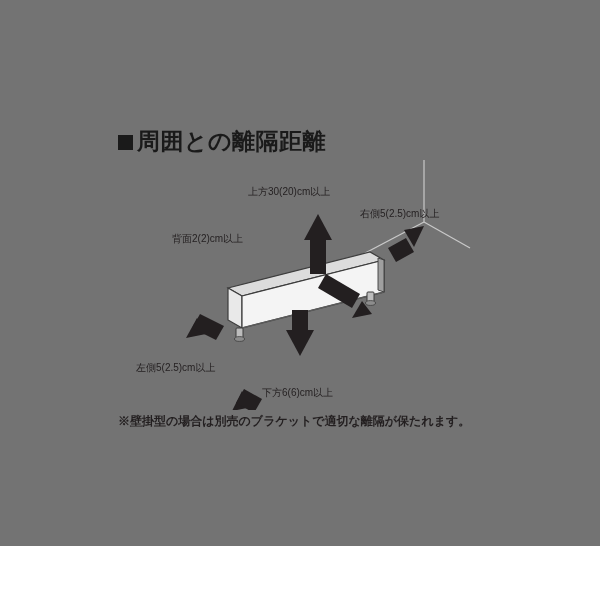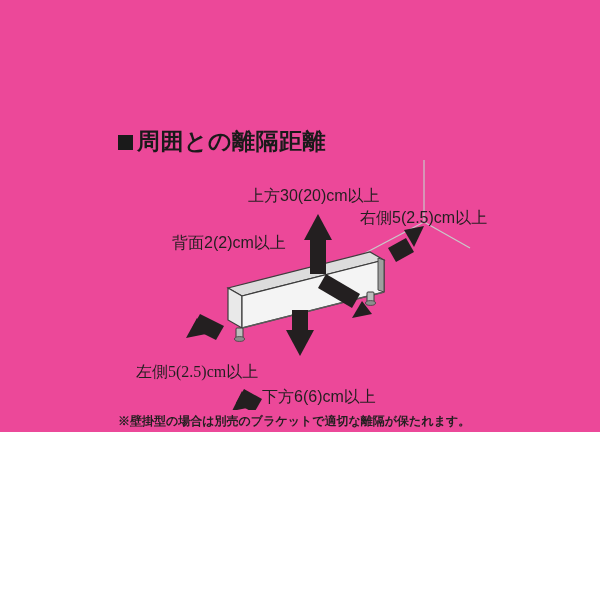--- a/index.html
+++ b/index.html
@@ -10,22 +10,22 @@
   body {
     width: 600px;
     height: 600px;
     font-family: "Liberation Sans", sans-serif;
     color: #231f20;
     overflow: hidden;
   }
   #page {
     position: relative;
     width: 600px;
-    height: 432px;
-    background: #ec4899;
+    height: 546px;
+    background: #737373;
   }
   
   #title {
     position: absolute;
     left: 118px;
     top: 126px;
     font-size: 23px;
     font-weight: bold;
     letter-spacing: 0.5px;
     white-space: nowrap;
@@ -47,31 +47,31 @@
     top: 160px;
     width: 600px;
     height: 250px;
   }
   #diagram svg {
     display: block;
   }
   
   .lbl {
     position: absolute;
-    font-size: 16px;
+    font-size: 10px;
     line-height: 1.2;
     white-space: nowrap;
     color: #231f20;
   }
   #lbl-top    { left: 248px; top: 186px; }
   #lbl-right  { left: 360px; top: 208px; }
   #lbl-back   { left: 172px; top: 233px; }
   #lbl-front  { left: 366px; top: 313px; }
   #lbl-bottom { left: 262px; top: 339px; margin-top: 48px; }
-  #lbl-left   { left: 136px; top: 362px; font-family: Liberation Serif, serif; }
+  #lbl-left   { left: 136px; top: 362px; }
 
   
   #notes {
     position: absolute;
     left: 118px;
     top: 412px;
     width: 420px;
     font-size: 12px;
     line-height: 1.65;
     color: #231f20;

